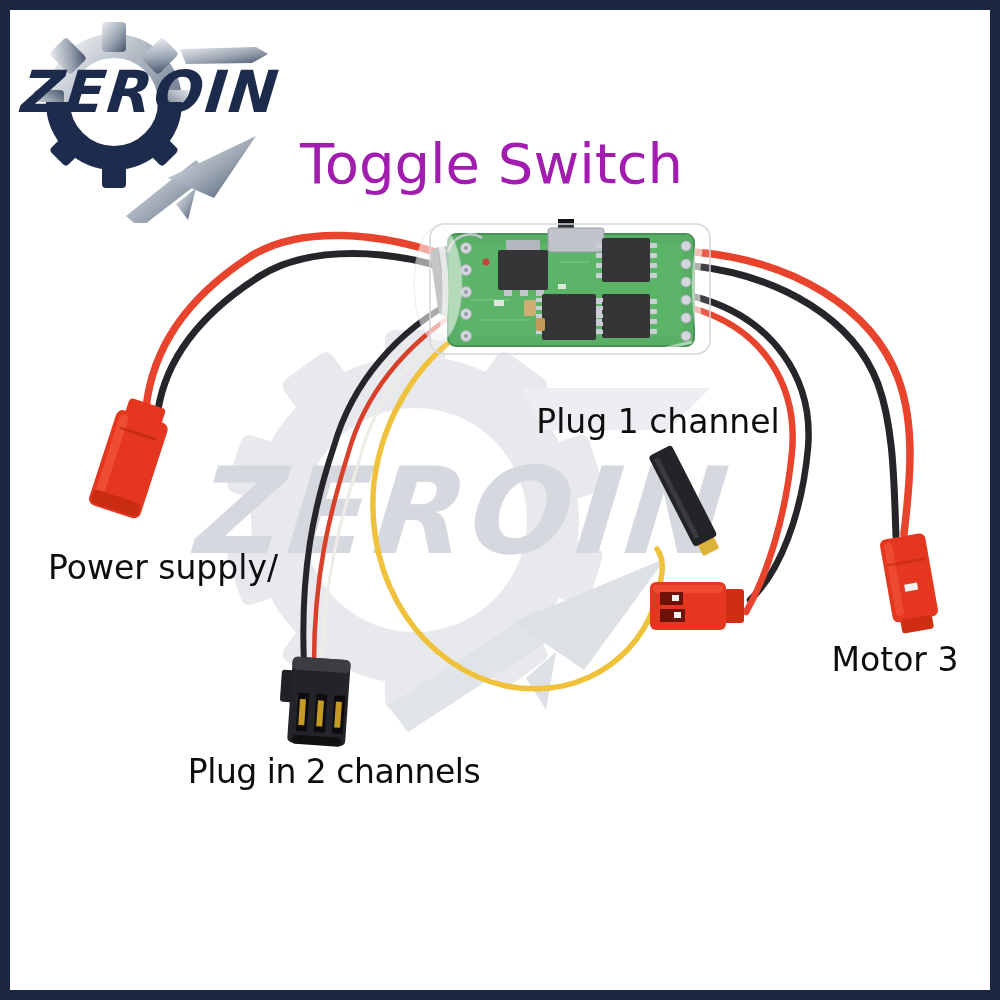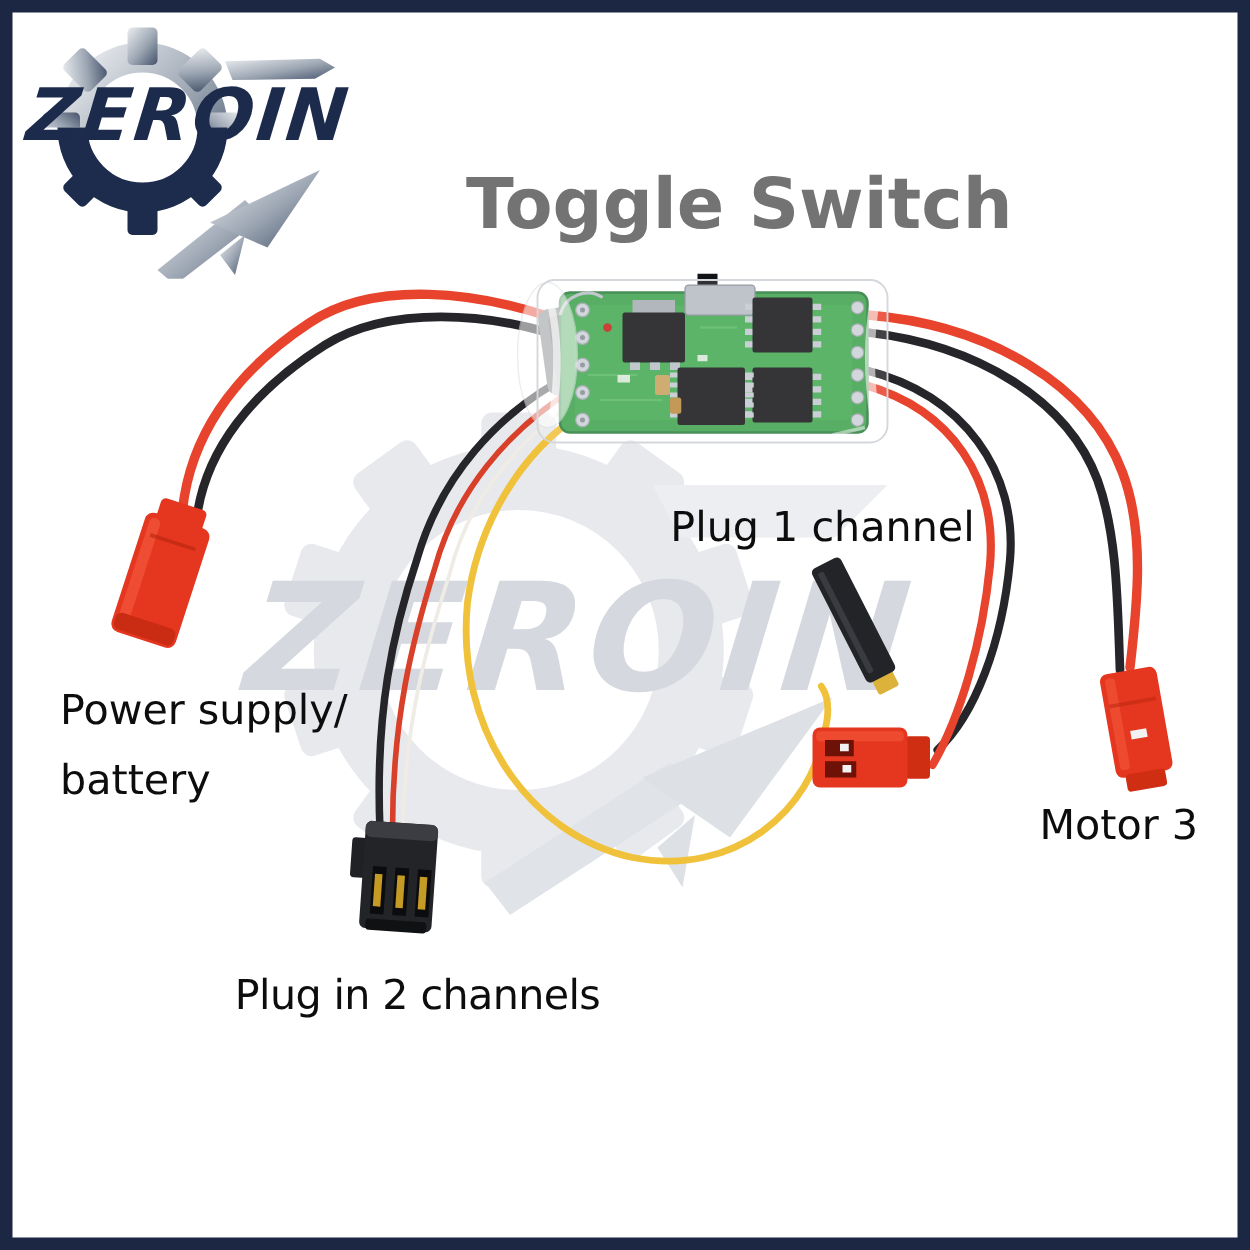--- a/index.html
+++ b/index.html
@@ -16,22 +16,22 @@
   .logo svg{position:absolute;left:0;top:0;}
   .logo-text{
     position:absolute;left:12px;top:50px;width:290px;
     font-size:58px;font-weight:bold;font-style:italic;
     letter-spacing:2px;color:#1c2a4c;transform:skewX(-6deg);
     white-space:nowrap;
   }
   
   .title{
     position:absolute;left:300px;top:128px;width:510px;height:72px;
-    line-height:72px;text-align:right;font-size:56px;font-weight:700;
-    color:#737373;z-index:30;white-space:nowrap;
+    line-height:72px;text-align:left;font-size:56px;font-weight:400;
+    color:#a21caf;z-index:30;white-space:nowrap;
   }
   
   .watermark{position:absolute;inset:0;z-index:1;}
   .wm-text{
     position:absolute;left:198px;top:442px;width:600px;
     font-size:120px;font-weight:bold;font-style:italic;
     letter-spacing:4px;color:#d5d8de;transform:skewX(-6deg);
     white-space:nowrap;
   }
   
@@ -39,21 +39,21 @@
   
   .label{
     position:absolute;font-size:33px;font-weight:500;color:#0d0d0d;
     line-height:44px;z-index:20;white-space:nowrap;
   }
   .label.center{text-align:center;}
   .label-plug1{left:508px;top:400px;width:300px;}
   .label-power{left:28px;top:540px;line-height:56px;margin-left:20px;}
   .label-motor2{left:564px;top:638px;width:200px;}
   .label-motor1{left:795px;top:638px;width:200px;}
-  .label-plug2{left:184px;top:750px;width:300px;letter-spacing:-0.5px;margin-top:24px;}
+  .label-plug2{left:184px;top:750px;width:300px;letter-spacing:-0.5px;}
 </style>
 </head>
 <body>
 
 <div class="stage">
 
   <div class="watermark">
     <svg width="1000" height="1000" viewBox="0 0 1000 1000">
       <g fill="#e7e9ed">
         <circle cx="415" cy="520" r="138" fill="none" stroke="#e7e9ed" stroke-width="52"></circle>
@@ -286,19 +286,18 @@
       </g>
     </svg>
     <div class="logo-text">ZEROIN</div>
   </div>
 
   <div class="title">Toggle Switch</div>
 
   <div class="label center label-plug1">Plug 1 channel</div>
   <div class="label label-power">
     <div>Power supply/</div>
-    <div>battery</div>
   </div>
   <div class="label center label-motor1">Motor 3</div>
   <div class="label center label-plug2">Plug in 2 channels</div>
 
   <div class="border-frame"></div>
 </div>
 
 </body></html>

